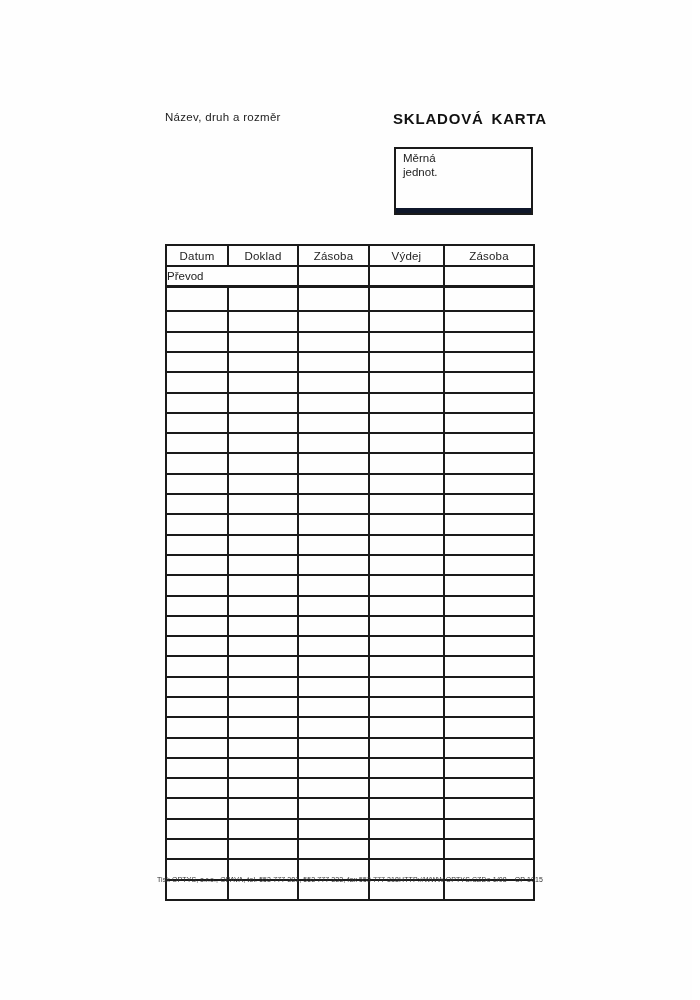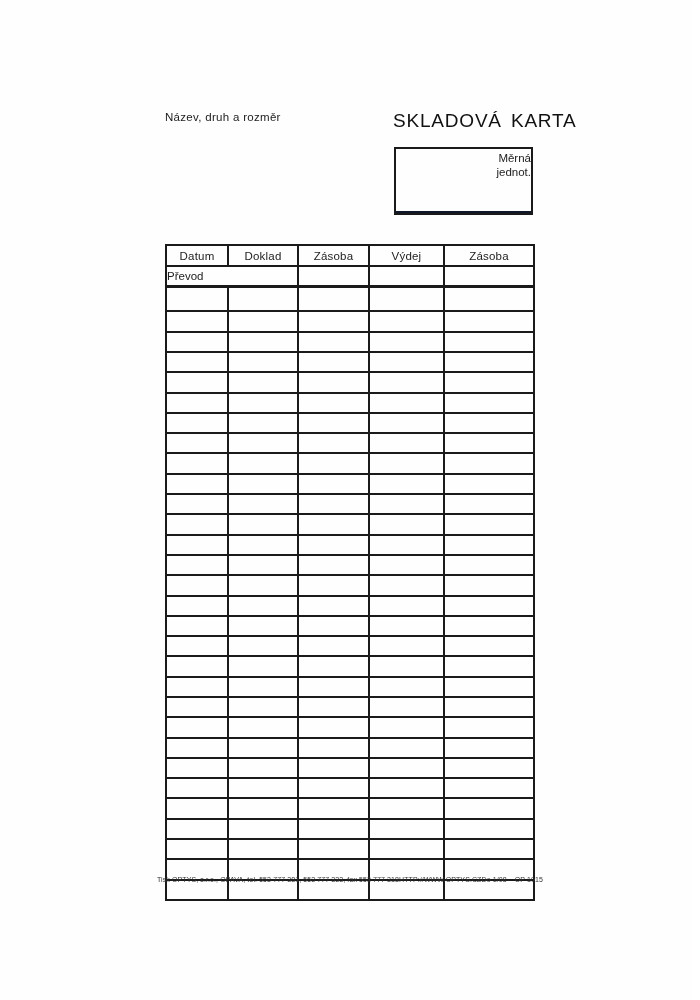--- a/index.html
+++ b/index.html
@@ -18,22 +18,22 @@
   .top-left-label {
     position: absolute;
     left: 165px; top: 111px;
     font-size: 11.5px;
     letter-spacing: 0.3px;
     color: #222;
   }
   .form-title {
     position: absolute;
     left: 393px; top: 110px;
-    font-size: 19px;
-    font-weight: normal;
+    font-size: 15px;
+    font-weight: bold;
     letter-spacing: 0.8px;
     word-spacing: 3px;
     color: #111;
     white-space: nowrap;
   }
   .info-box {
     position: absolute;
     left: 394px; top: 147px;
     width: 139px; height: 68px;
     border: 2px solid #1a1a1a;
@@ -41,22 +41,21 @@
     flex-direction: column;
   }
   .info-cell {
     flex: 1;
     padding: 3px 0 0 7px;
     font-size: 11.5px;
     line-height: 13.5px;
     color: #222;
   }
   .info-cell.first {
-    border-bottom: 2px solid #0f172a;
-    text-align: right;
+    border-bottom: 5px solid #0f172a;
   }
   .info-line { display: block; }
   table.main-table {
     position: absolute;
     left: 165px; top: 200px;
     width: 368px; height: 657px;
     border-collapse: collapse;
     table-layout: fixed;
     margin-top: 44px;
   }

